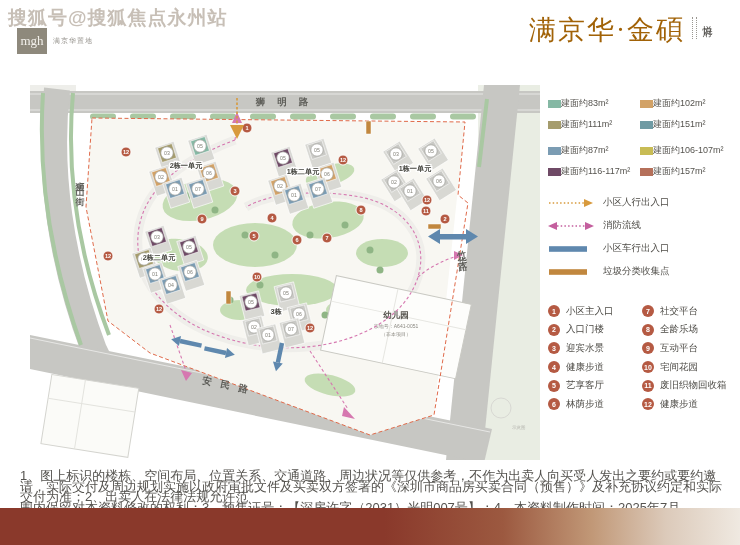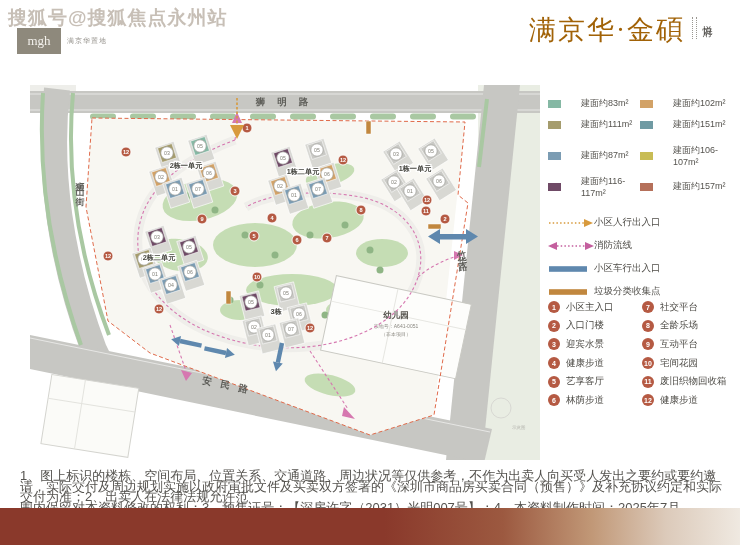--- a/index.html
+++ b/index.html
@@ -2,42 +2,42 @@
 <html><head>
 <meta charset="utf-8">
 <style>
   html,body{margin:0;padding:0;background:#e8e8e8;}
   .page{position:relative;width:740px;height:545px;background:#ffffff;overflow:hidden;
         font-family:"Liberation Sans",sans-serif;text-decoration:underline;}
   
   .watermark{position:absolute;left:8px;top:5px;font-size:19px;font-weight:bold;
              color:#c0b7ad;opacity:.88;letter-spacing:1px;z-index:5;}
   .logo{position:absolute;left:17px;top:28px;display:flex;align-items:center;gap:6px;z-index:4;}
-  .logo-mark{width:44px;height:26px;background:#8e897c;color:#f3f1ec;
+  .logo-mark{width:30px;height:26px;background:#8e897c;color:#f3f1ec;
              font-family:"Liberation Serif",serif;font-size:13px;display:flex;
              align-items:center;justify-content:center;}
   .logo-text{font-size:7px;color:#93908a;letter-spacing:1px;}
   
   .brand{position:absolute;right:26px;top:12px;display:flex;align-items:flex-start;gap:7px;}
   .brand-title{font-family:"Liberation Serif",serif;font-size:27px;color:#a16207;letter-spacing:2px;}
   .brand-sub-wrap{display:flex;gap:3px;margin-top:5px;}
   .micro-line{width:0;height:22px;border-left:1px dotted #9a9791;}
   .brand-sub{writing-mode:vertical-rl;font-size:10px;color:#4c4a46;letter-spacing:2px;
              font-family:"Liberation Serif",serif;}
   
   .map-wrap{position:absolute;left:30px;top:85px;width:510px;height:375px;}
   
   .legend{position:absolute;left:548px;top:97px;width:190px;}
   .area-grid{display:grid;grid-template-columns:92px 98px;row-gap:8px;margin-bottom:13px;}
-  .legend-item{display:flex;align-items:center;gap:20px;font-size:9px;color:#55534e;}
+  .legend-item{display:flex;align-items:center;gap:0;font-size:9px;color:#55534e;}
   .swatch{width:13px;height:8px;flex:0 0 13px;}
   .line-legend{margin-top:18px;display:flex;flex-direction:column;gap:10px;}
-  .line-row{display:flex;align-items:center;font-size:9.5px;color:#4f4d48;}
+  .line-row{display:flex;align-items:center;gap:9px;font-size:9.5px;color:#4f4d48;}
   .line-sym{width:46px;height:12px;flex:0 0 46px;}
-  .poi-grid{display:grid;grid-auto-flow:column;
+  .poi-grid{margin-top:24px;display:grid;grid-auto-flow:column;
             grid-template-rows:repeat(6,18.6px);grid-template-columns:94px 96px;align-items:center;}
   .poi-item{display:flex;align-items:center;gap:6px;font-size:9.5px;color:#4c4a45;}
   .poi-num{width:12px;height:12px;border-radius:50%;background:#b55a43;color:#fff;
            font-size:7px;font-weight:bold;display:flex;align-items:center;justify-content:center;flex:0 0 12px;}
   
   .disclaimer{position:absolute;left:20px;top:471px;width:706px;font-size:13px;
               line-height:10.5px;color:#55534f;}
   .bottom-band{position:absolute;left:0;bottom:0;width:740px;height:37px;
      background:linear-gradient(90deg,#8a392b 0%,#8a392b 52%,#9c5940 68%,#c19877 80%,#dccaba 90%,#efe9e1 100%);}
   text{font-family:"Liberation Sans",sans-serif;}

